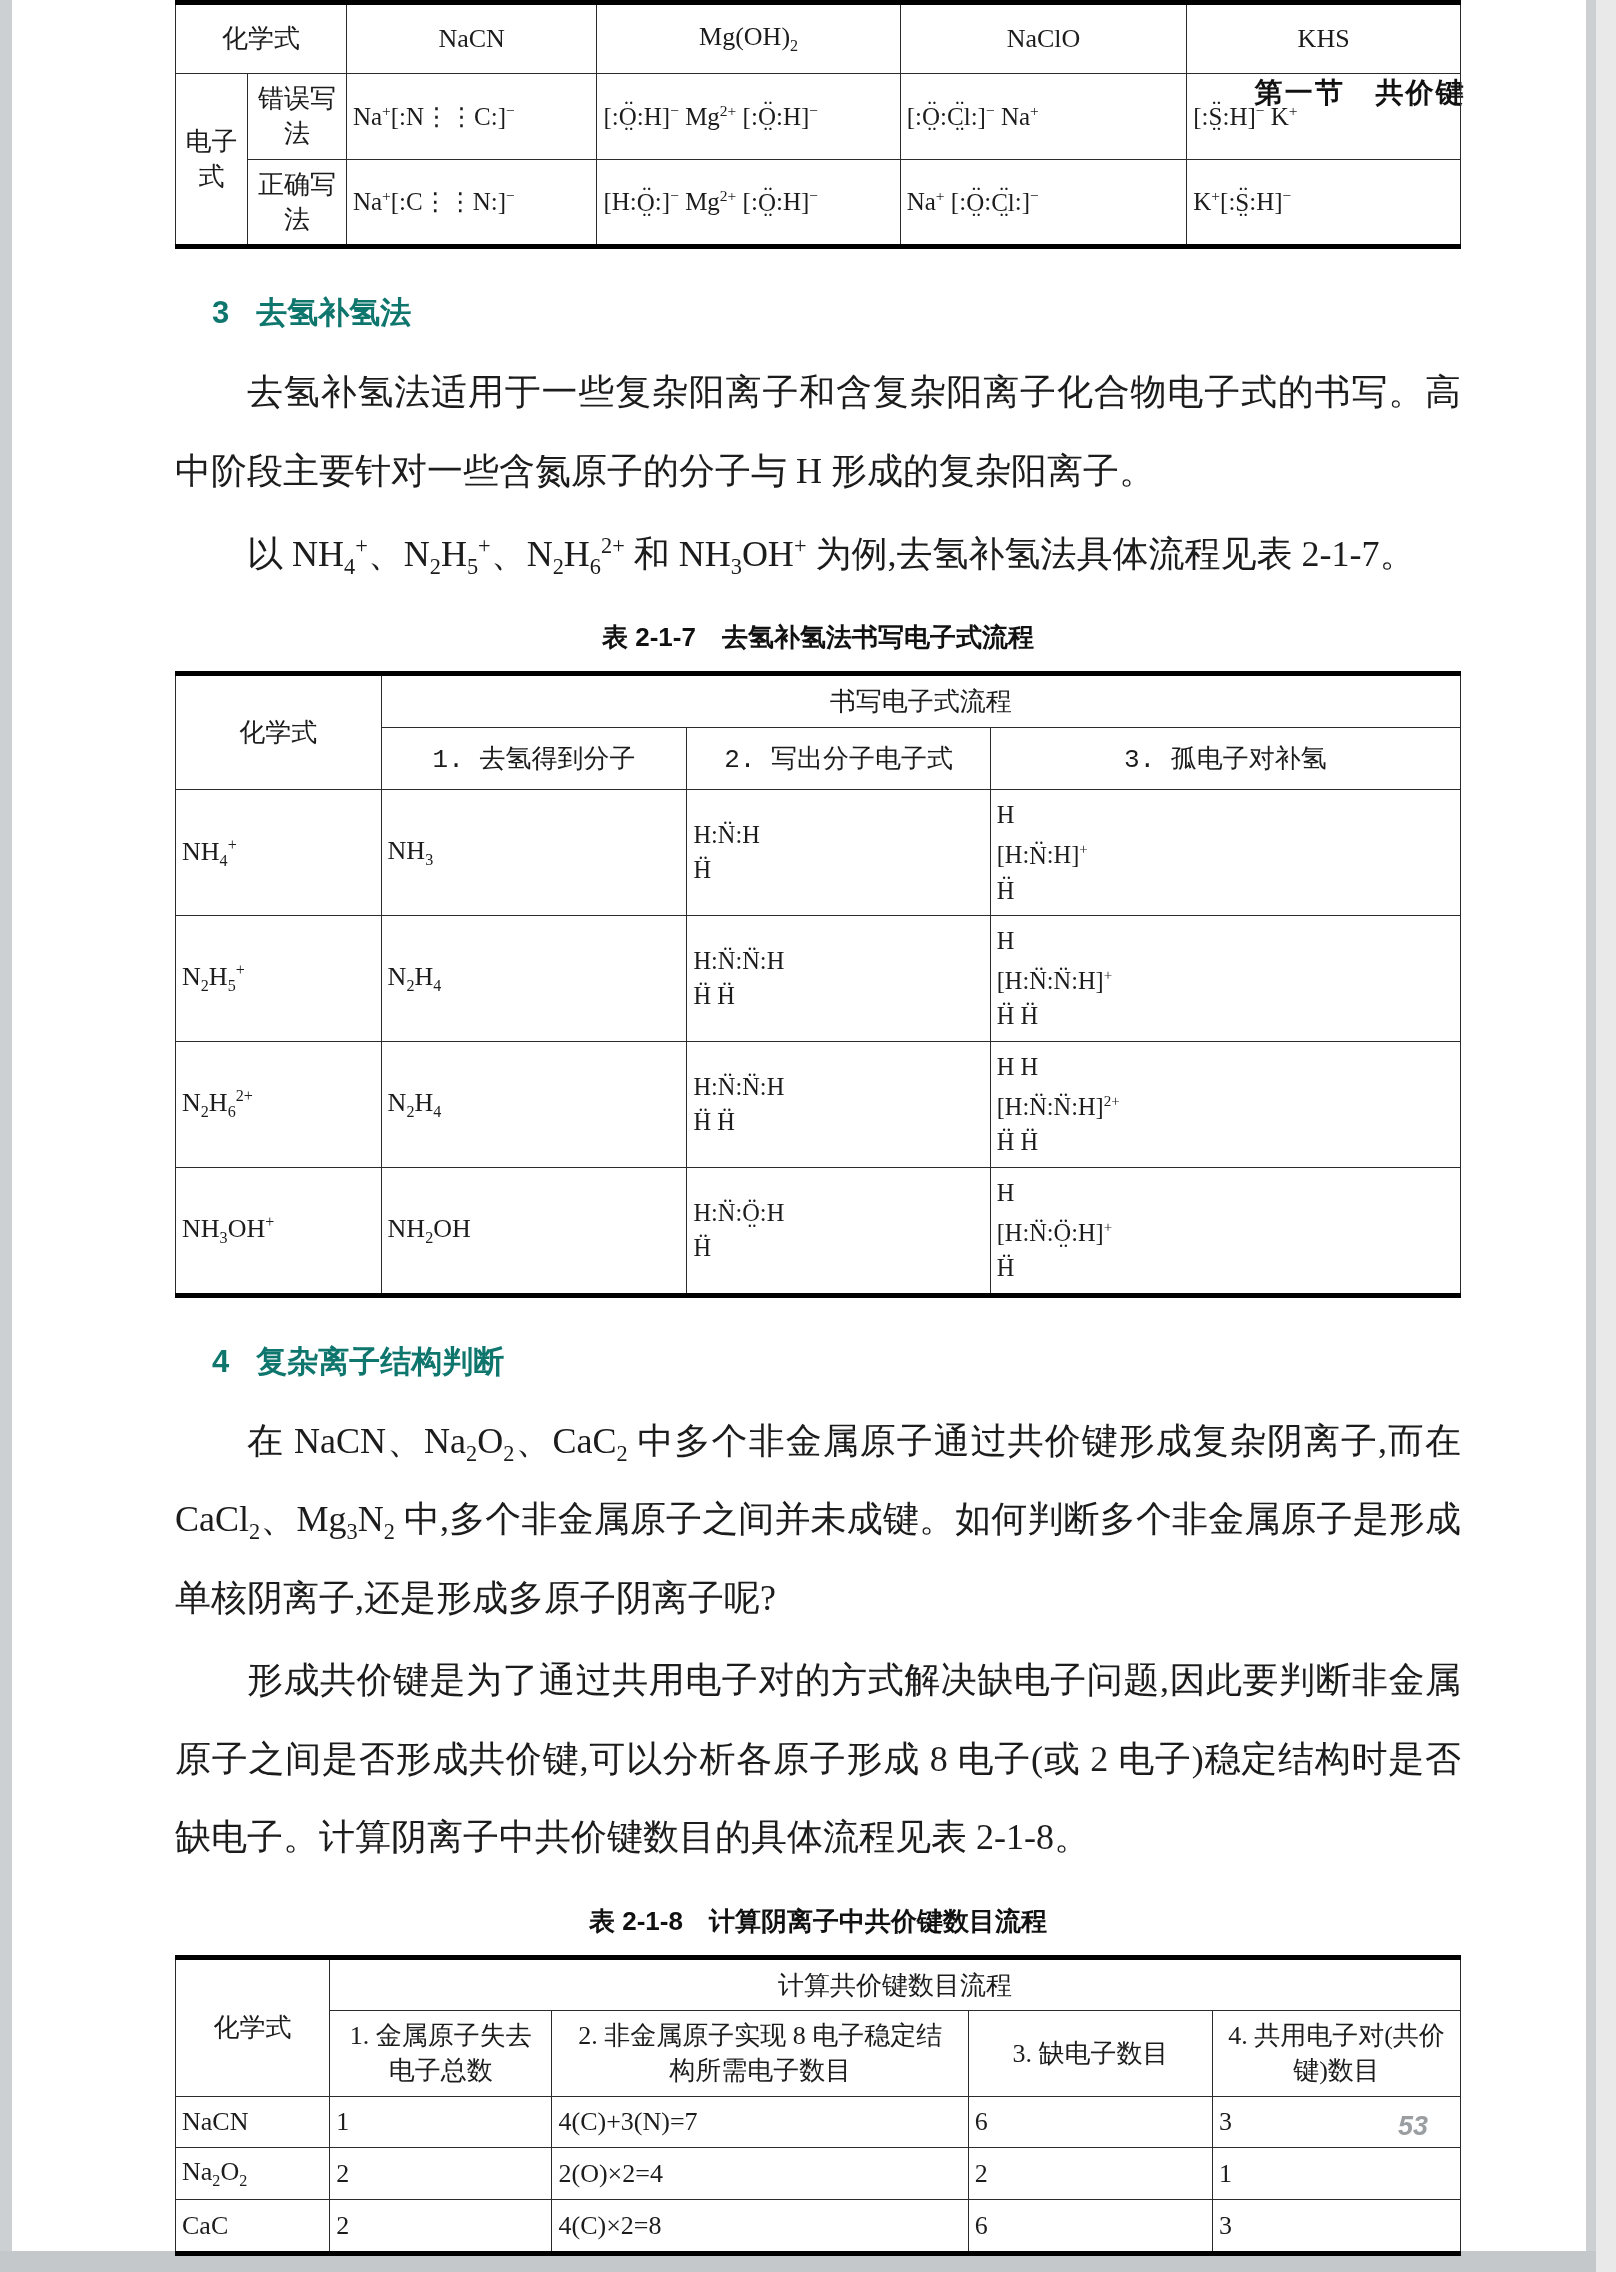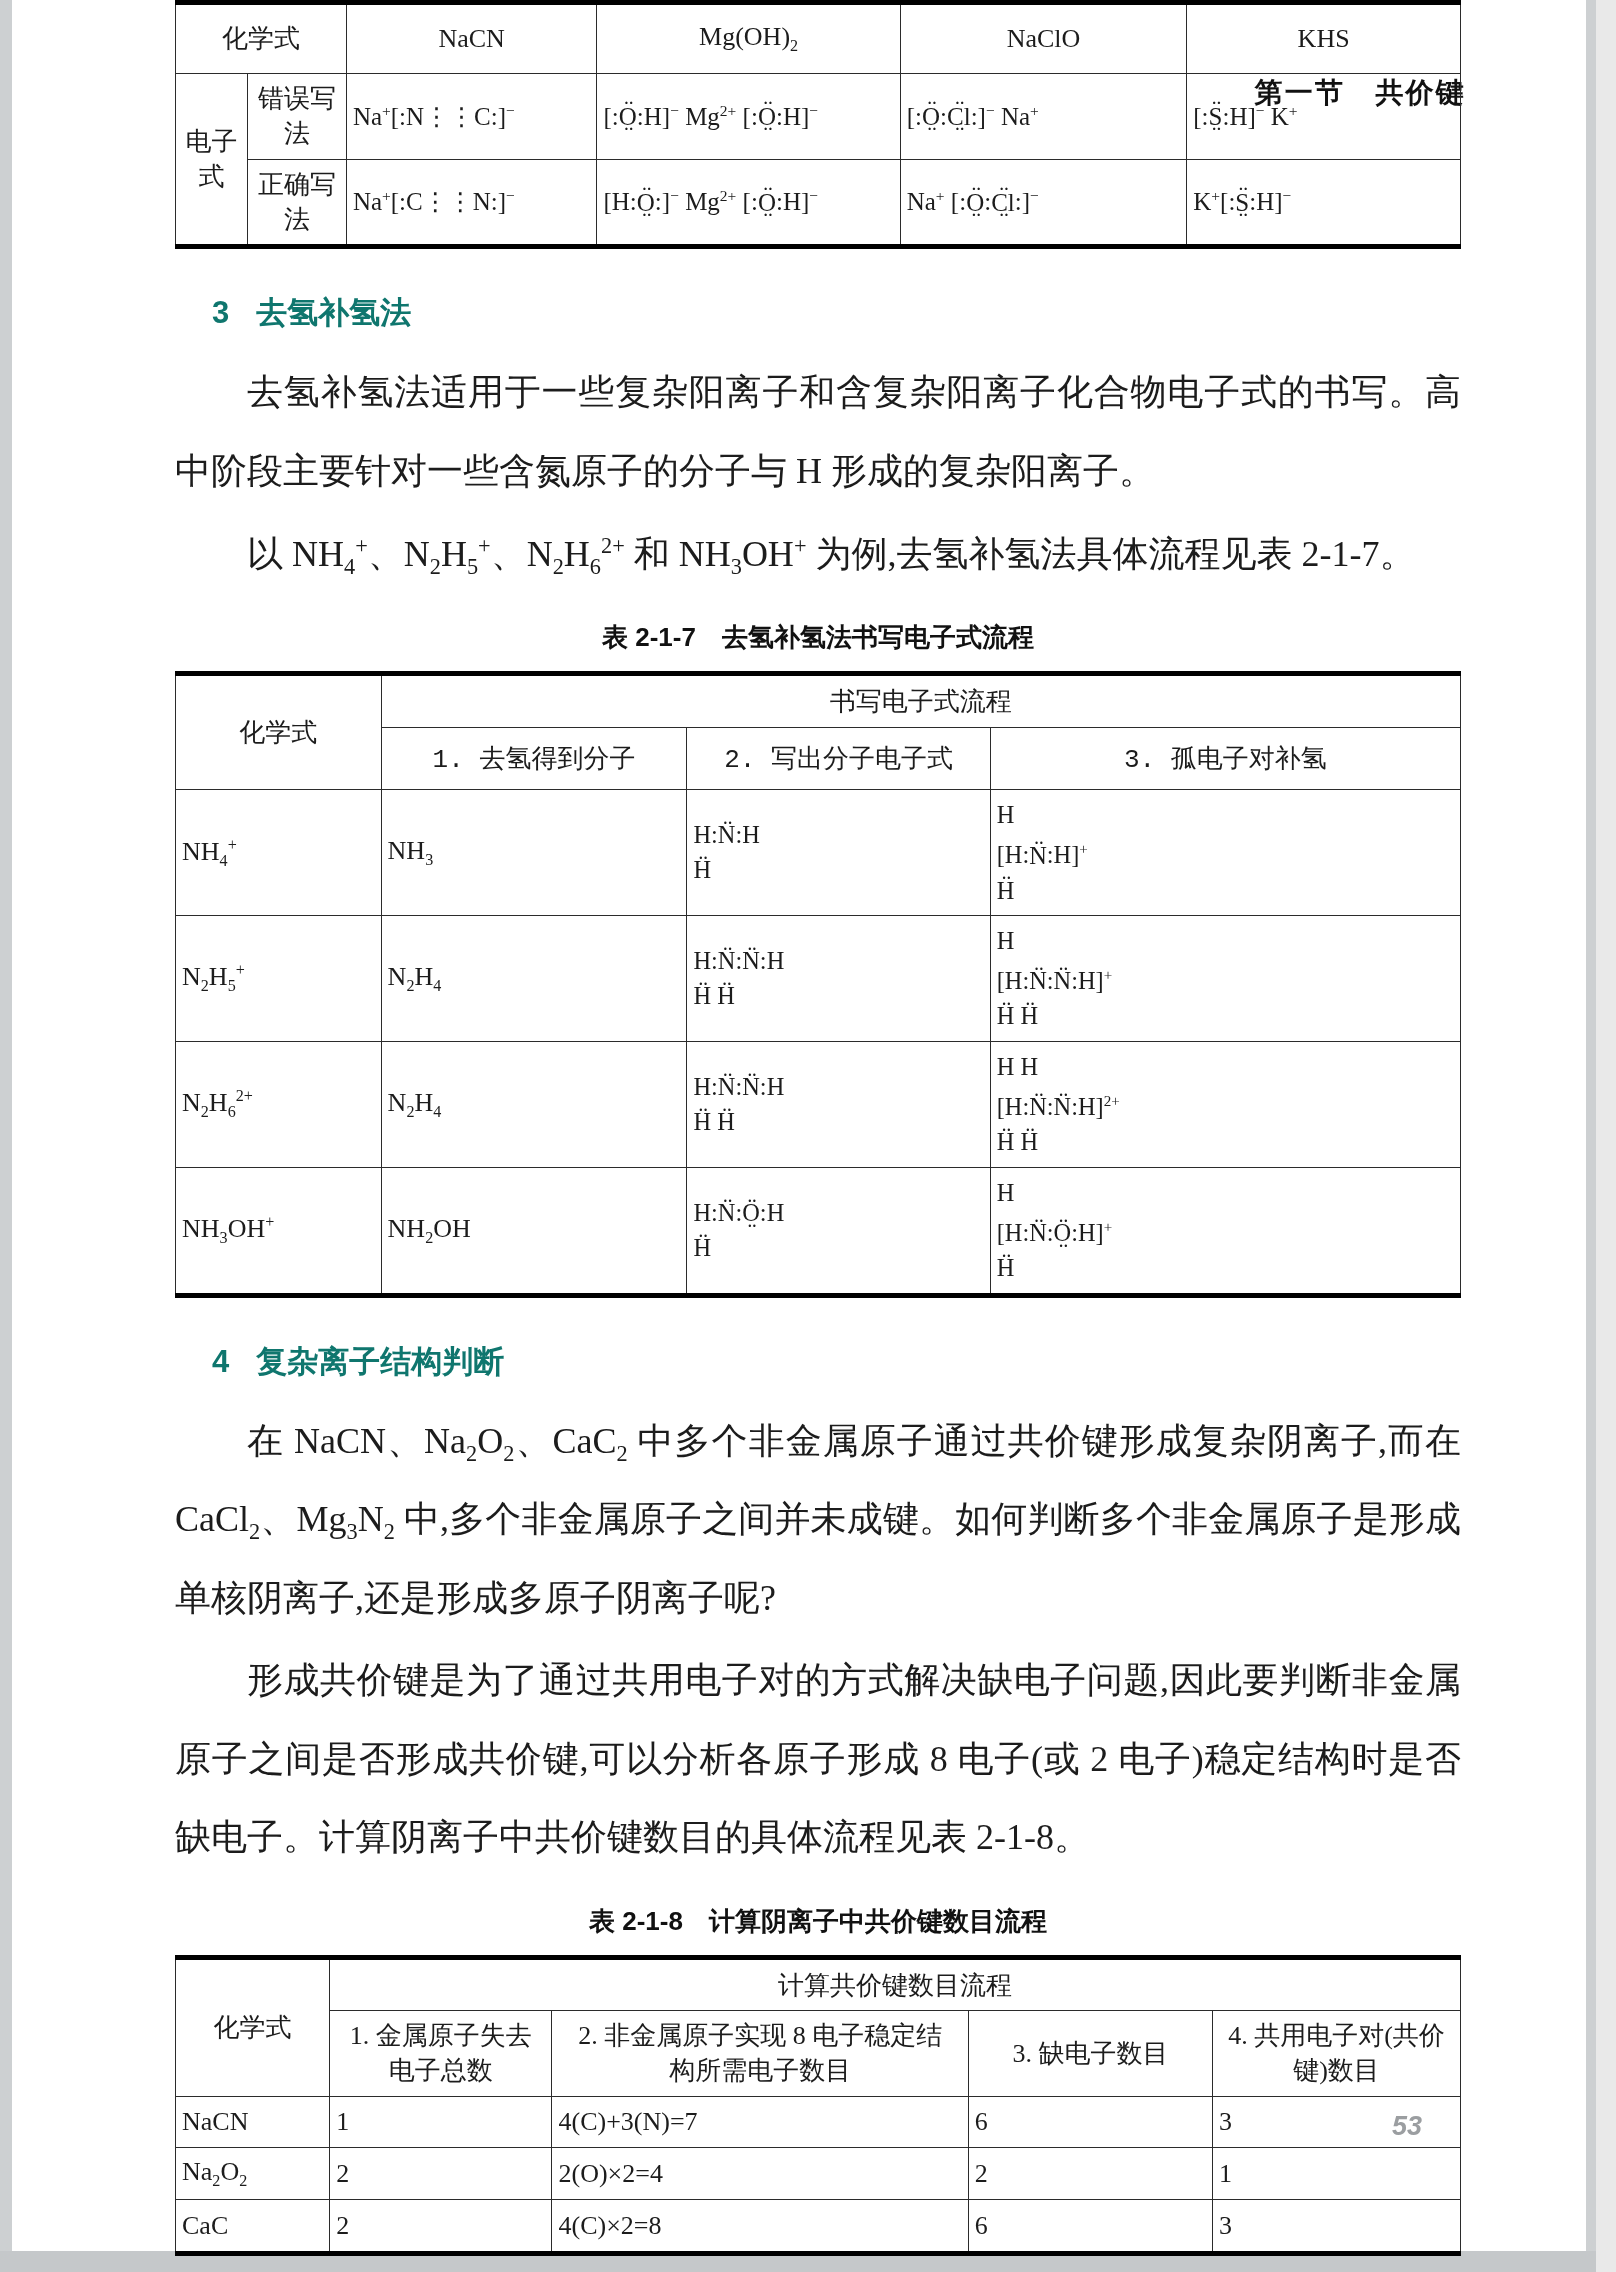--- a/index.html
+++ b/index.html
@@ -54,21 +54,21 @@
   sup{font-size:62%;}
   .fline{line-height:35px;font-size:24.4px;}
   .ed{display:inline-block;position:relative;line-height:1;}
   .ed i{
     position:absolute;left:50%;transform:translateX(-50%);
     font-style:normal;letter-spacing:-0.1em;font-size:0.82em;line-height:1;
   }
   .ed i.da{top:-0.52em;}
   .ed i.db{bottom:-0.52em;}
   .pageno{
-    position:absolute;top:2111px;right:174px;
+    position:absolute;top:2111px;right:168px;
     font-family:"Liberation Sans","DejaVu Sans",sans-serif;
     font-weight:bold;font-style:italic;font-size:27px;color:#9b9ea1;
   }
 </style>
 </head>
 <body>
 
 <div class="page">
   <div class="edge-l"></div>
   <div class="edge-r"></div>

